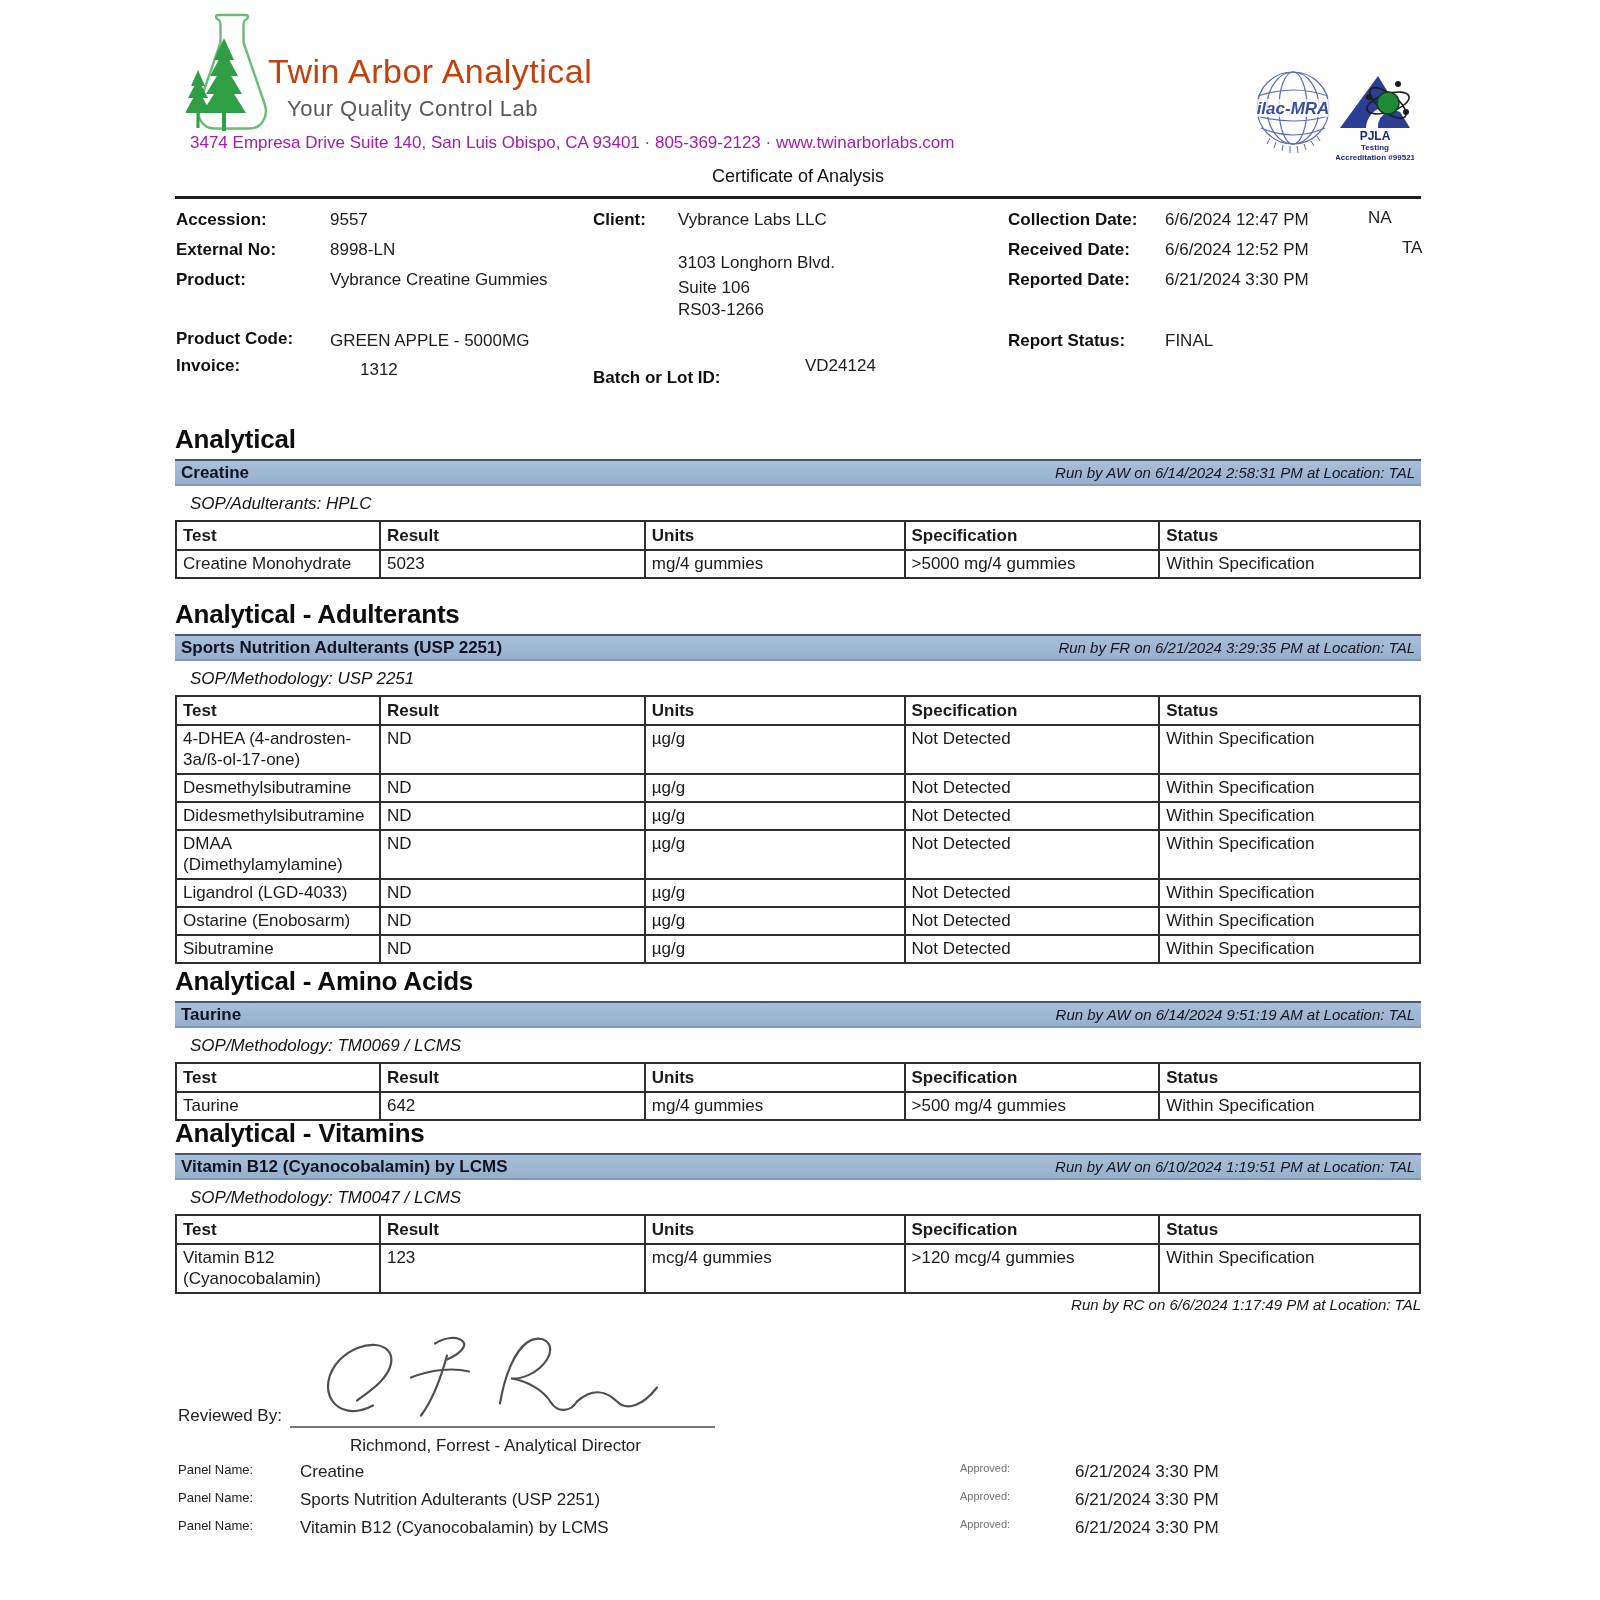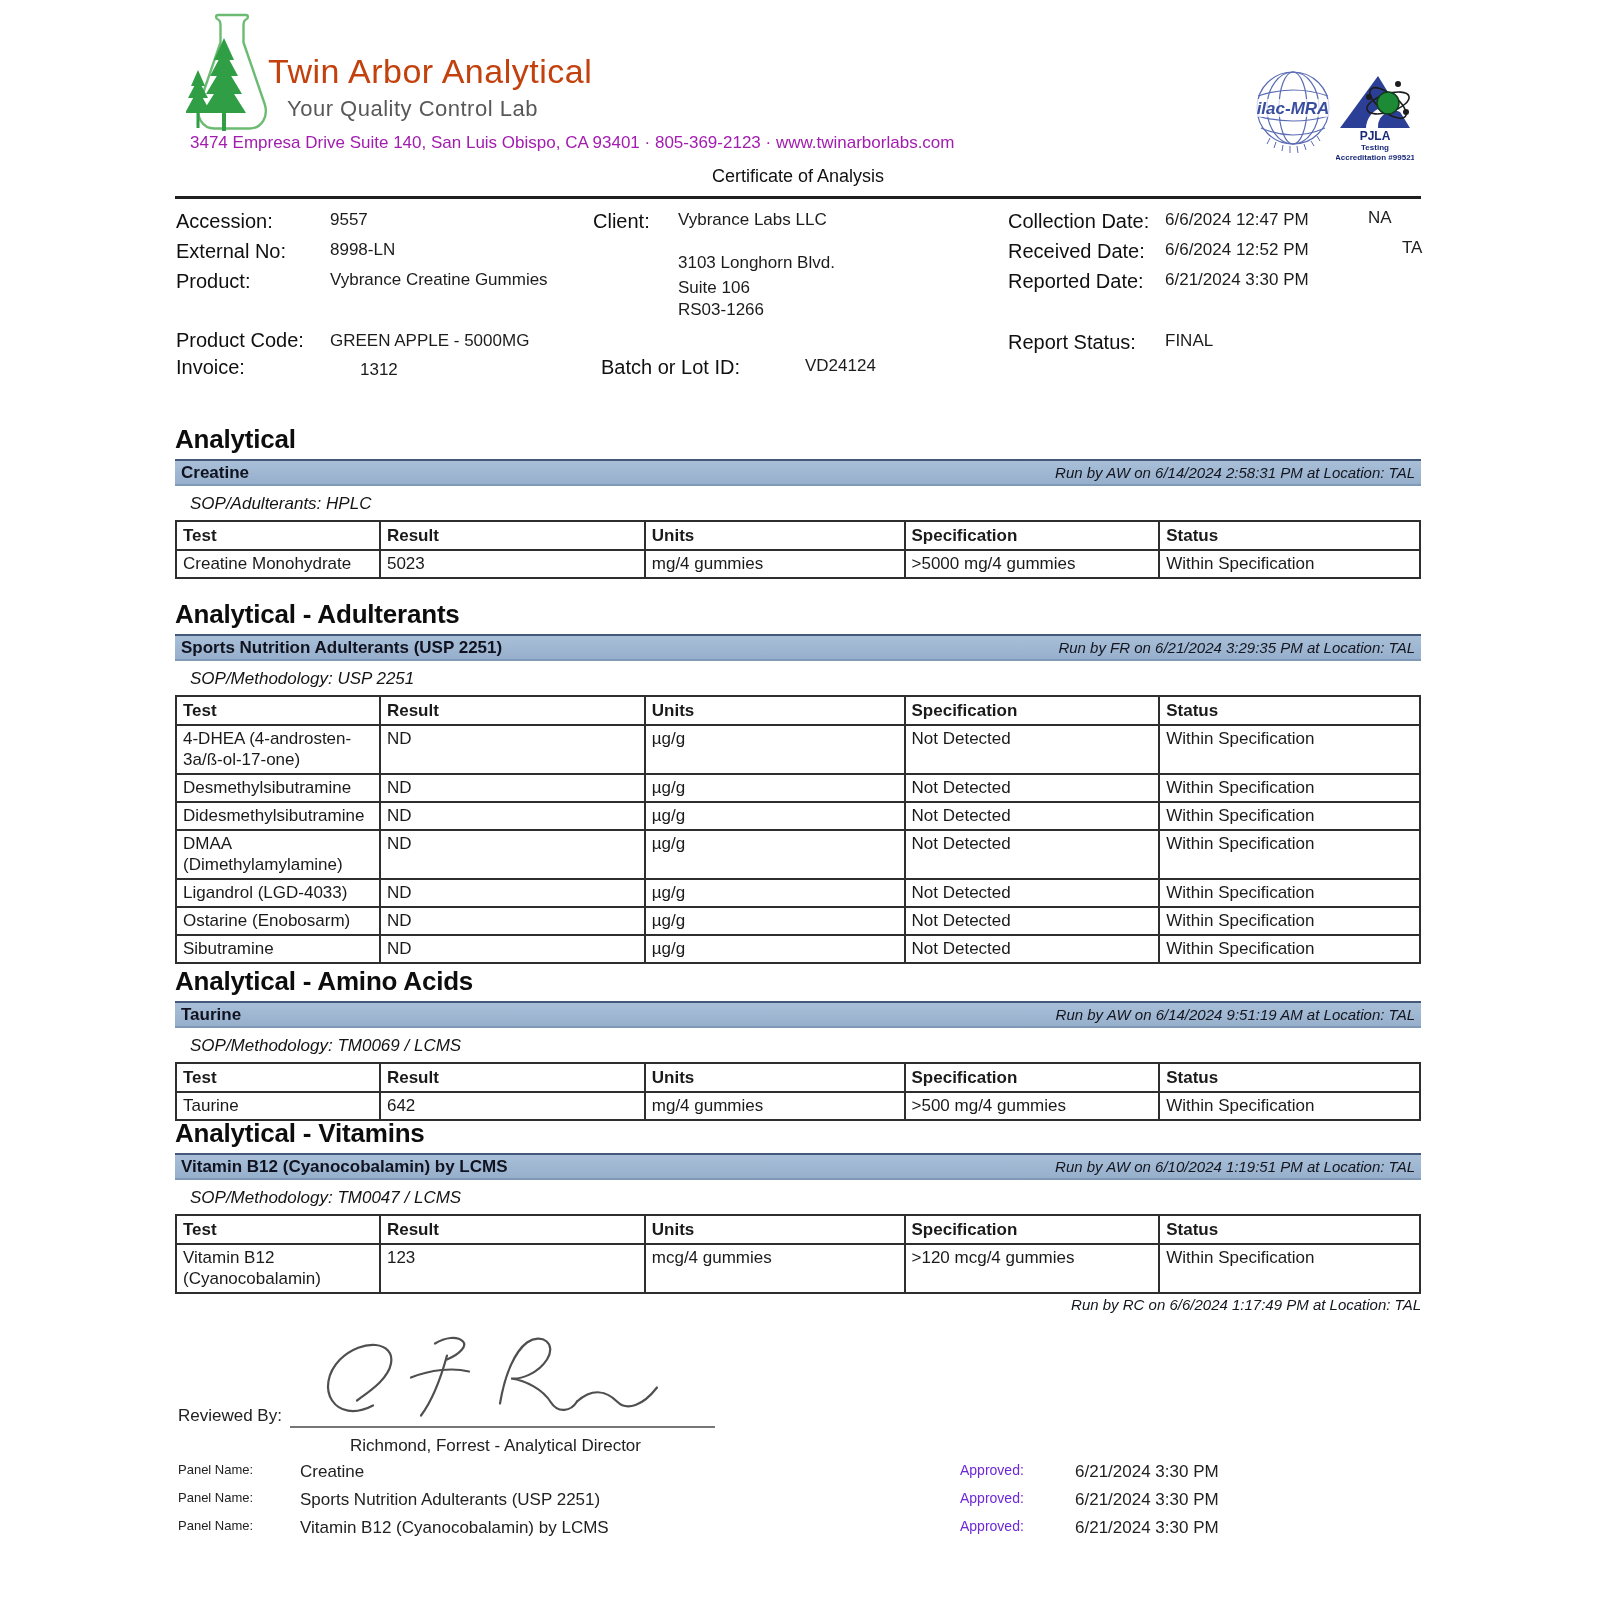--- a/index.html
+++ b/index.html
@@ -9,21 +9,21 @@
 
   
   .company-name{left:268px;top:52px;font-size:34px;color:#c2410c;letter-spacing:.5px;}
   .tagline{left:287px;top:96px;font-size:22px;color:#585858;letter-spacing:.5px;}
   .address-line{left:190px;top:133px;font-size:17px;color:#a21caf;}
   .coa-title{left:175px;top:166px;width:1246px;text-align:center;font-size:18px;color:#111;}
   .top-rule{left:175px;top:196px;width:1246px;border-top:3px solid #1f1f1f;height:0;}
 
   
   .info{left:175px;top:196px;width:1246px;height:195px;}
-  .info .lbl{font-weight:normal;font-size:20px;color:#101010;}
+  .info .lbl{font-weight:bold;font-size:17px;color:#101010;}
   .info .val{font-size:17px;color:#1c1c1c;}
   .info div{position:absolute;white-space:nowrap;}
 
   
   .section{position:absolute;left:175px;width:1246px;}
   .sec-1{top:424px;} .sec-2{top:599px;} .sec-3{top:966px;} .sec-4{top:1118px;}
   .section h2{margin:0 0 5px 0;font-size:26px;line-height:30px;font-weight:bold;color:#0d0d0d;letter-spacing:-0.2px;}
   .band{height:27px;line-height:25px;background:linear-gradient(#a9bfd8,#96afcc);
         border-top:2px solid #44597a;border-bottom:2px solid #7f99b6;
         display:flex;justify-content:space-between;align-items:center;padding:0 6px;box-sizing:border-box;}
@@ -40,21 +40,21 @@
 
   
   .sig-svg{left:295px;top:1325px;}
   .reviewed-by{left:178px;top:1406px;font-size:17px;color:#222;}
   .sig-line{left:290px;top:1426px;width:425px;border-bottom:2px solid #777;height:0;}
   .reviewer-line{left:350px;top:1436px;font-size:17px;color:#222;}
 
   .panel-row{position:absolute;left:0;width:1600px;height:22px;}
   .panel-row .p-lbl{position:absolute;left:178px;font-size:13px;color:#222;}
   .panel-row .p-name{position:absolute;left:300px;font-size:17px;color:#222;white-space:nowrap;}
-  .panel-row .p-alb{position:absolute;left:960px;font-size:14px;color:#6d28d9;}
+  .panel-row .p-alb{position:absolute;left:960px;font-size:11px;color:#737373;}
   .panel-row .p-adt{position:absolute;left:1075px;font-size:17px;color:#222;white-space:nowrap;}
   .pr-1{top:1462px;} .pr-2{top:1490px;} .pr-3{top:1518px;}
 
   .flag{font-size:17px;color:#222;}
 </style>
 </head>
 <body>
 
 <div class="page">
 
@@ -129,21 +129,21 @@
     <div class="lbl" style="left:1px;top:133px;">Product Code:</div>
     <div class="val" style="left:155px;top:135px;">GREEN APPLE - 5000MG</div>
     <div class="lbl" style="left:1px;top:160px;">Invoice:</div>
     <div class="val" style="left:185px;top:164px;">1312</div>
 
     <div class="lbl" style="left:418px;top:14px;">Client:</div>
     <div class="val" style="left:503px;top:14px;">Vybrance Labs LLC</div>
     <div class="val" style="left:503px;top:57px;">3103 Longhorn Blvd.</div>
     <div class="val" style="left:503px;top:82px;">Suite 106</div>
     <div class="val" style="left:503px;top:104px;">RS03-1266</div>
-    <div class="lbl" style="left:418px;top:160px;margin-left:8px;">Batch or Lot ID:</div>
+    <div class="lbl" style="left:418px;top:172px;">Batch or Lot ID:</div>
     <div class="val" style="left:630px;top:160px;">VD24124</div>
 
     <div class="lbl" style="left:833px;top:14px;">Collection Date:</div>
     <div class="val" style="left:990px;top:14px;">6/6/2024 12:47 PM</div>
     <div class="flag" style="left:1193px;top:12px;">NA</div>
     <div class="lbl" style="left:833px;top:44px;">Received Date:</div>
     <div class="val" style="left:990px;top:44px;">6/6/2024 12:52 PM</div>
     <div class="flag" style="left:1227px;top:42px;">TA</div>
     <div class="lbl" style="left:833px;top:74px;">Reported Date:</div>
     <div class="val" style="left:990px;top:74px;">6/21/2024 3:30 PM</div>

